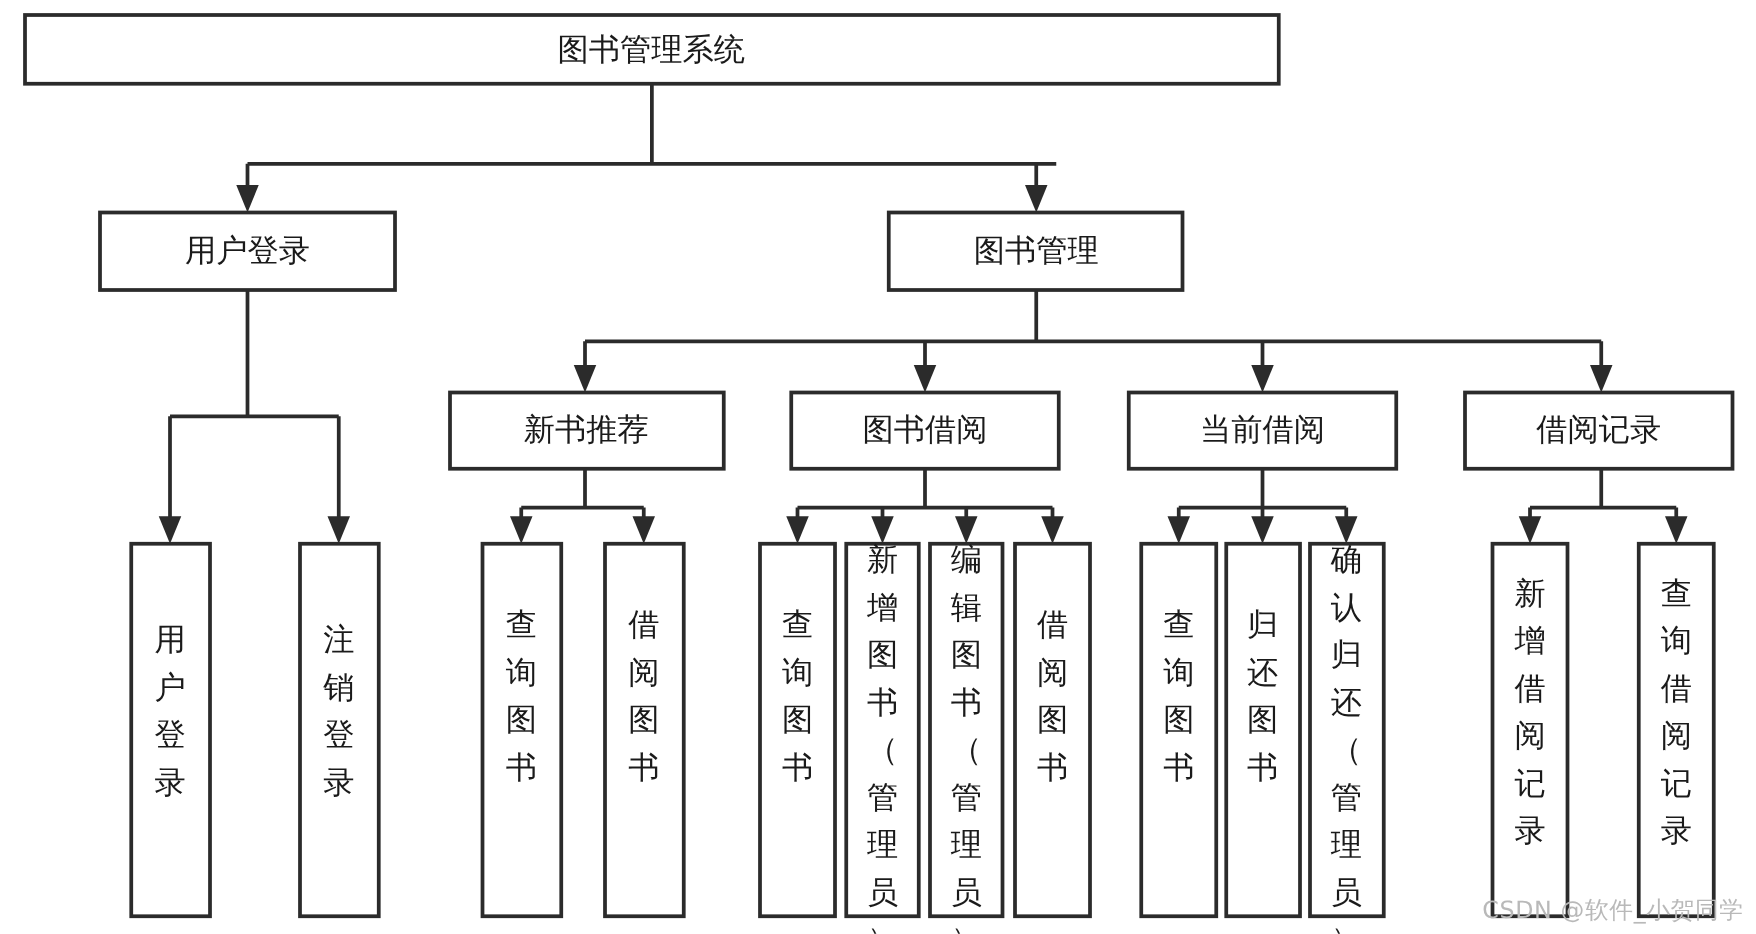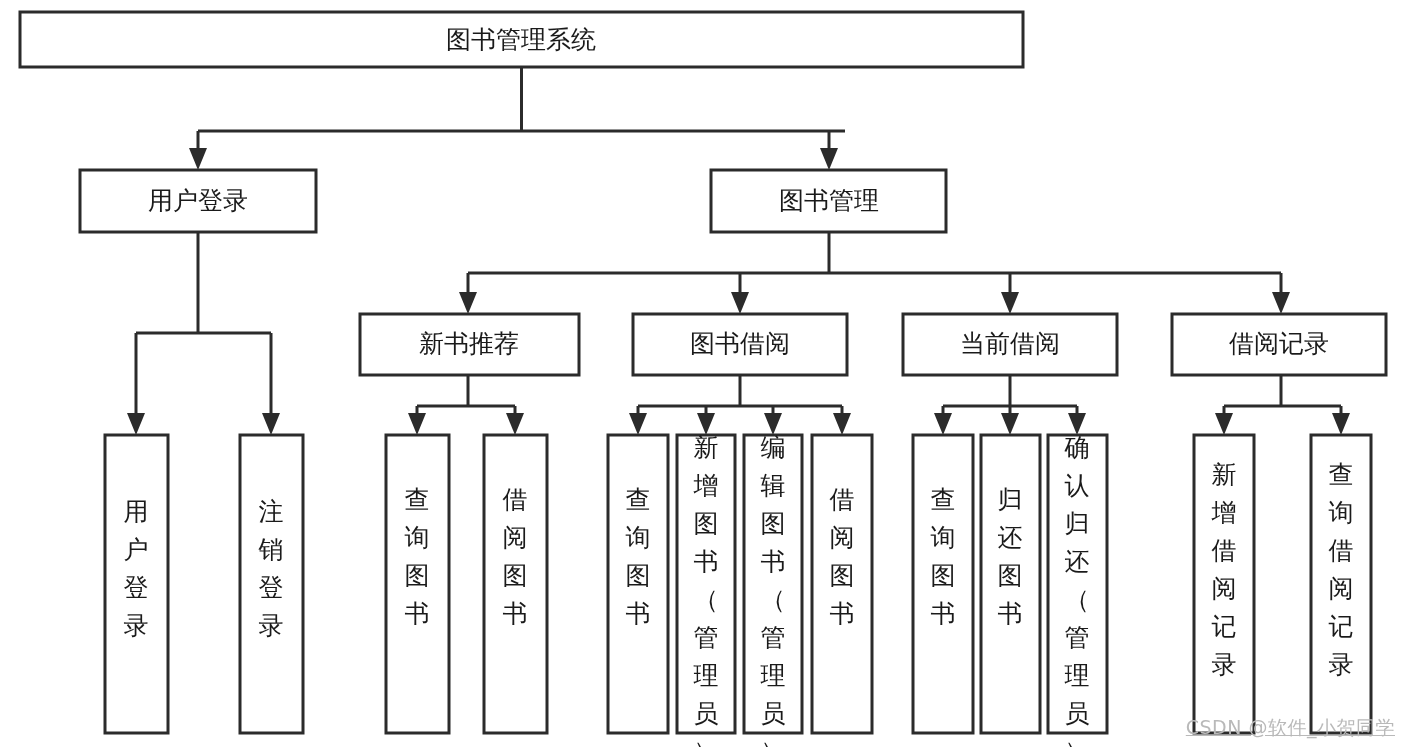--- a/index.html
+++ b/index.html
@@ -50,21 +50,20 @@
   }
   .watermark {
     position: absolute;
     right: 10px;
     bottom: 6px;
     font-family: "DejaVu Sans", "Liberation Sans", sans-serif;
     font-size: 19px;
     color: #b9b9b9;
     white-space: nowrap;
     letter-spacing: 0.5px;
-    text-decoration: underline;
   }
 </style>
 </head>
 <body>
 
 <div id="diagram-root">
   <svg class="flow" width="1405" height="747" viewBox="0 0 1405 747" xmlns="http://www.w3.org/2000/svg">
 
     <g>
 

